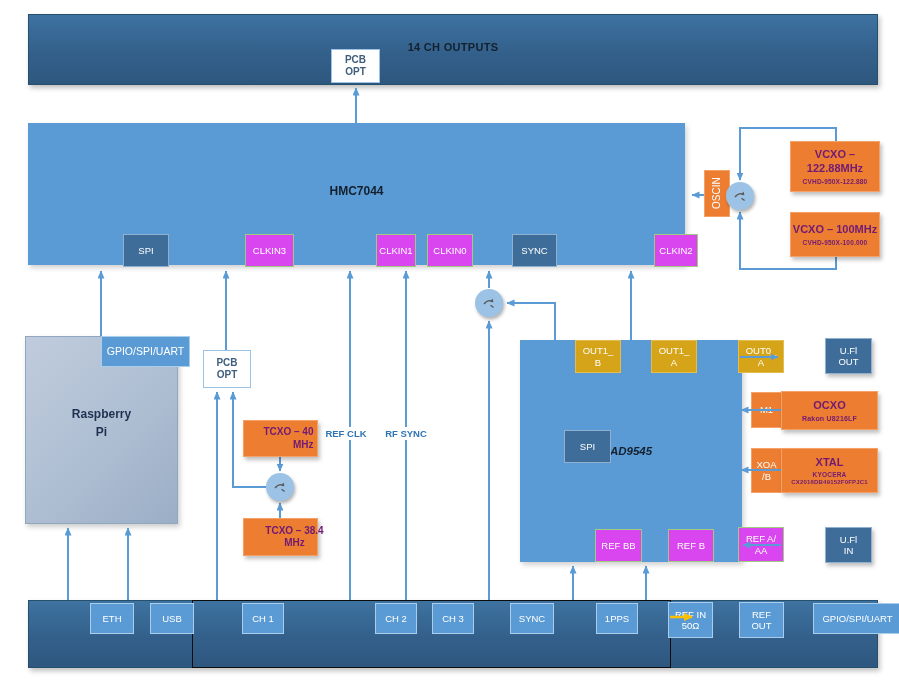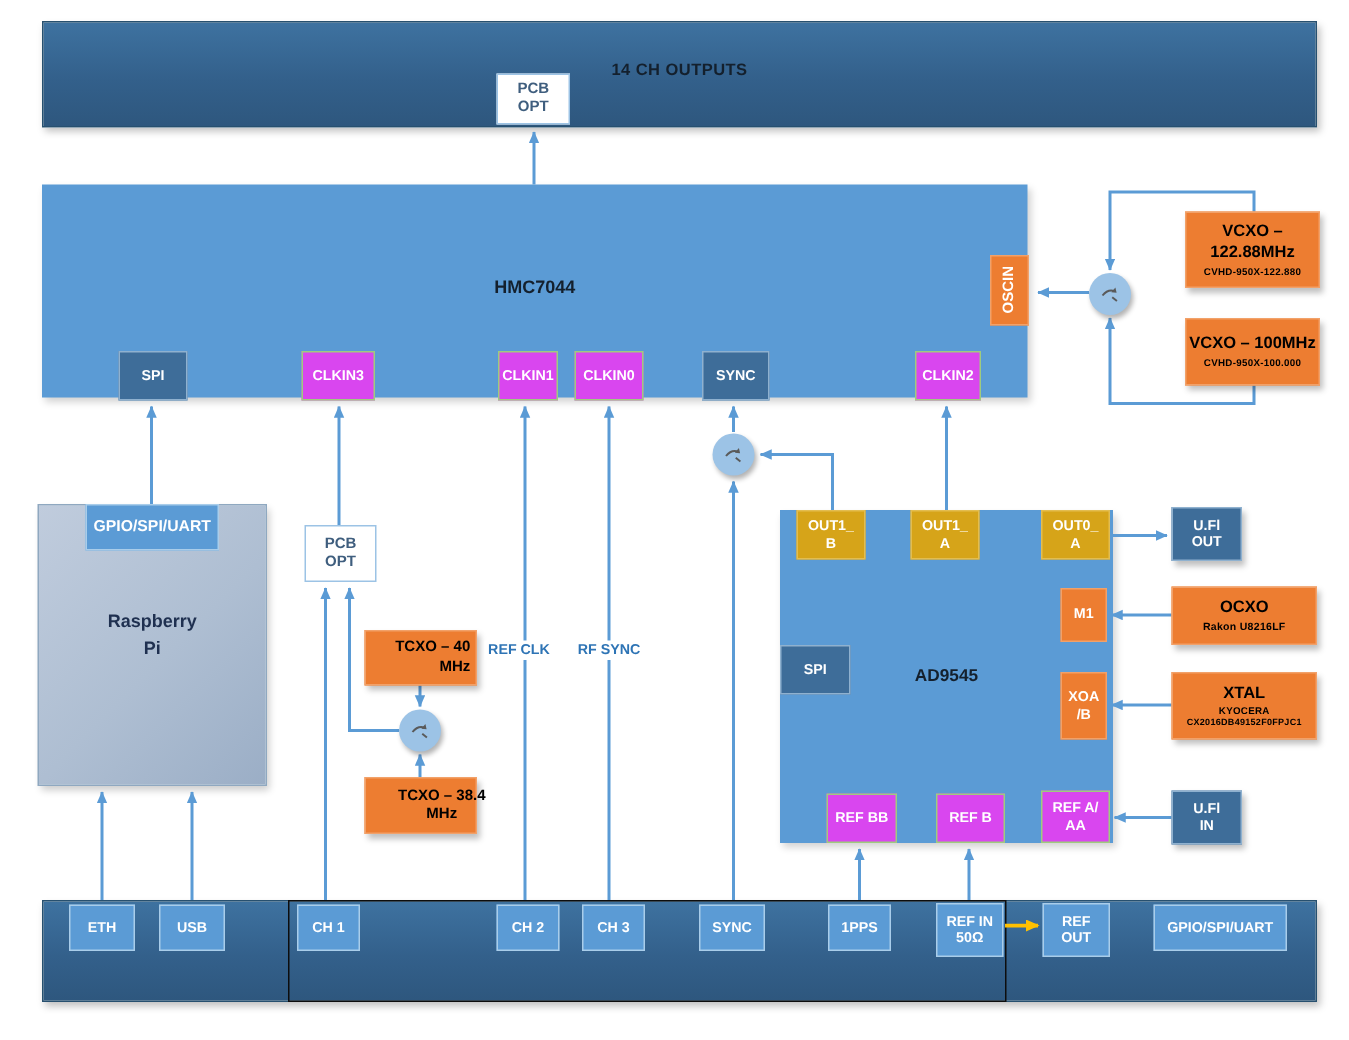--- a/index.html
+++ b/index.html
@@ -3,27 +3,27 @@
 <meta charset="utf-8">
 <style>
   html,body{margin:0;padding:0;background:#ffffff;}
   #canvas{position:relative;width:899px;height:693px;background:#ffffff;overflow:hidden;
           font-family:"Liberation Sans", sans-serif;}
   .abs{position:absolute;box-sizing:border-box;}
   .bar{background:linear-gradient(180deg,#3E72A0 0%,#33608B 55%,#2E577E 100%);
        border:1px solid #27506F;box-shadow:2px 3px 5px rgba(0,0,0,.25);z-index:1;}
   .bigblock{background:#5B9BD5;box-shadow:2px 3px 5px rgba(0,0,0,.18);z-index:1;}
   .port{display:flex;flex-direction:column;align-items:center;justify-content:center;
-        text-align:center;color:#fff;font-weight:bold;font-size:9.5px;line-height:1.2;z-index:3;}
+        text-align:center;color:#fff;font-weight:normal;font-size:9.5px;line-height:1.2;z-index:3;margin-left:44px;}
   .light{background:#5B9BD5;border:1px solid #A9CDEA;}
   .dark{background:#3E6D99;border:1px solid #8FB1CF;}
   .green{background:#d946ef;border:1px solid #9FCB7E;}
   .gold{background:#D6A419;border:1px solid #E3BD50;}
   .orange{background:#ED7D31;border:1px solid #F2A169;}
-  .obox{background:#ED7D31;border:1px solid #F2A169;color:#000000;box-shadow:2px 3px 4px rgba(0,0,0,.25);
+  .obox{background:#ED7D31;border:1px solid #F2A169;color:#701a75;box-shadow:2px 3px 4px rgba(0,0,0,.25);
         display:flex;flex-direction:column;align-items:center;justify-content:center;text-align:center;z-index:5;}
   .obox .t{font-size:11px;font-weight:bold;line-height:1.25;}
   .obox .p{font-size:6.5px;font-weight:bold;margin-top:2px;letter-spacing:.2px;}
   .note{background:#fff;border:1.5px solid #9CC3E5;color:#3F5E7E;font-size:10px;font-weight:bold;
         line-height:1.25;display:flex;flex-direction:column;align-items:center;justify-content:center;z-index:5;}
   .circle{background:#9CC3E6;border-radius:50%;box-shadow:1.5px 2.5px 3.5px rgba(0,0,0,.3);
           display:flex;align-items:center;justify-content:center;z-index:5;}
   .wirelabel{background:#fff;color:#2E74B5;font-size:9.5px;font-weight:bold;text-align:center;
              z-index:6;padding:1px 0;}
   .blkname{color:#14202d;font-weight:bold;z-index:2;display:flex;align-items:center;justify-content:center;}
@@ -118,21 +118,21 @@
 
   <div class="abs circle" style="left:475px;top:289px;width:28px;height:28px;">
     <svg width="18" height="18" viewBox="0 0 18 18">
       <path d="M4 10 Q7.5 5.5 12 7" fill="none" stroke="#5a5a5a" stroke-width="1.3"></path>
       <path d="M12.6 4.6 L13.4 8.2 L9.9 7.8 Z" fill="#5a5a5a"></path>
       <path d="M10.5 11.2 L13.6 13.6" stroke="#5a5a5a" stroke-width="1.3"></path>
     </svg>
   </div>
 
   <div class="abs bigblock" style="left:520px;top:340px;width:222px;height:222px;"></div>
-  <div class="abs blkname" style="left:520px;top:340px;width:222px;height:222px;font-size:11.5px;">AD9545</div>
+  <div class="abs blkname" style="left:520px;top:340px;width:222px;height:222px;font-size:11.5px;font-style:italic;">AD9545</div>
 
   <div class="abs port gold" style="left:531px;top:340px;width:46px;height:33px;">
     <span>OUT1_</span>
       <span>B</span>
   </div>
   <div class="abs port gold" style="left:607px;top:340px;width:46px;height:33px;">
     <span>OUT1_</span>
       <span>A</span>
   </div>
   <div class="abs port gold" style="left:694px;top:340px;width:46px;height:33px;">

